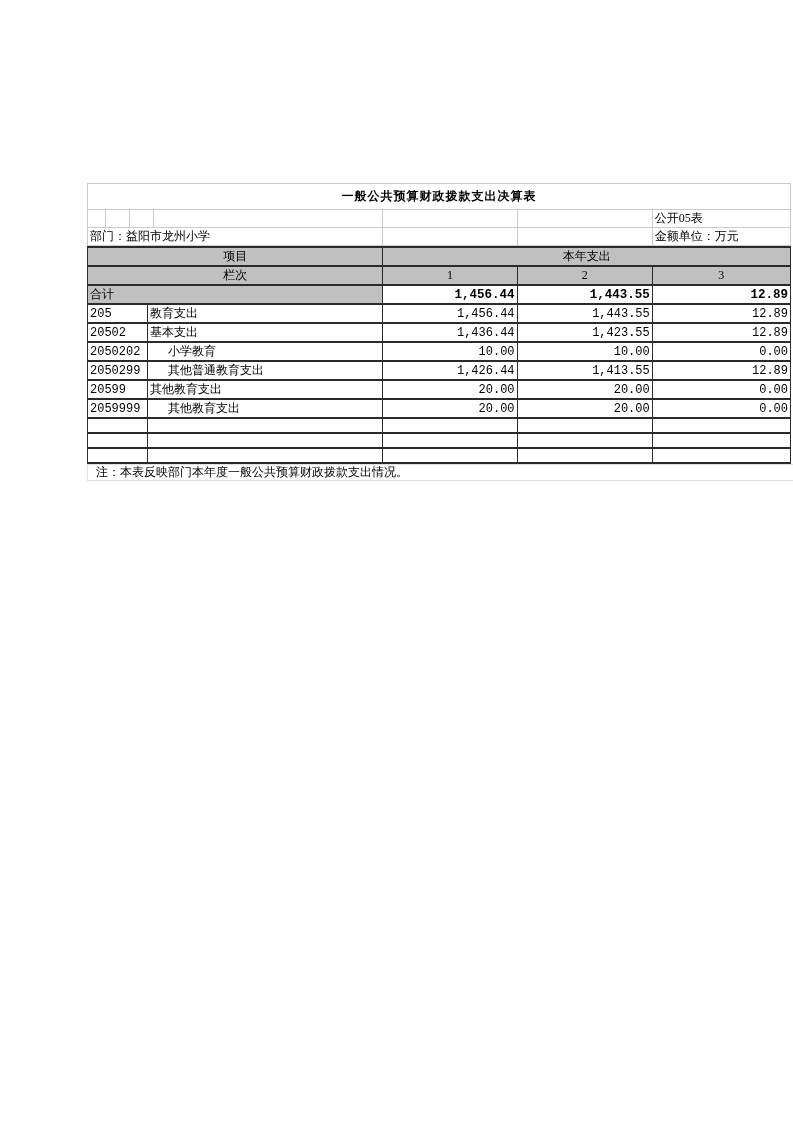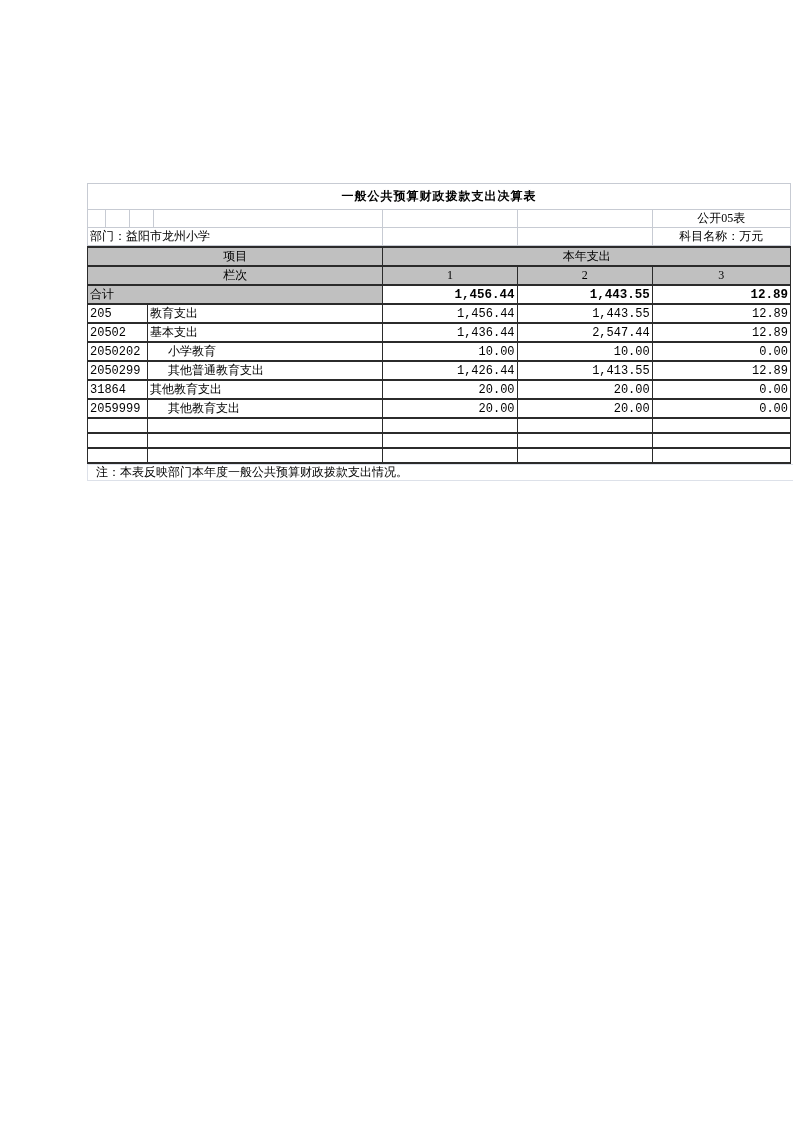--- a/index.html
+++ b/index.html
@@ -22,21 +22,21 @@
     font-size:12px;
     padding:0 2px;
     overflow:hidden;white-space:nowrap;
   }
   td.title-cell{
     height:25px;text-align:center;
     font-size:17px;font-weight:bold;letter-spacing:1px;
   }
   tr.pubrow td{height:13px;}
   tr.deptrow td{height:13px;}
-  .alignR{text-align:center;}
+  .alignR{text-align:left;}
 
   
   table.main{border-collapse:collapse;table-layout:fixed;width:704px;}
   table.main td{
     border-left:1px solid #2b2b2b;
     border-right:1px solid #2b2b2b;
     border-top:2px solid #2b2b2b;
     border-bottom:2px solid #2b2b2b;
     font-size:12px;
     padding:0 2px;
@@ -99,21 +99,21 @@
         <td></td>
         <td></td>
         <td></td>
         <td></td>
         <td class="alignR">公开05表</td>
       </tr>
       <tr class="deptrow">
         <td colspan="4">部门：益阳市龙州小学</td>
         <td></td>
         <td></td>
-        <td class="alignR">科目名称：万元</td>
+        <td class="alignR">金额单位：万元</td>
       </tr>
     </tbody>
       </table>
 
     <table class="main">
       <colgroup>
         <col style="width:60px">
           <col style="width:235px">
         <col style="width:134px">
           <col style="width:135px">
@@ -141,39 +141,39 @@
         <td class="code">205</td>
         <td class="name">教育支出</td>
         <td class="num">1,456.44</td>
         <td class="num">1,443.55</td>
         <td class="num">12.89</td>
       </tr>
       <tr class="datarow">
         <td class="code">20502</td>
         <td class="name">基本支出</td>
         <td class="num">1,436.44</td>
-        <td class="num">2,547.44</td>
+        <td class="num">1,423.55</td>
         <td class="num">12.89</td>
       </tr>
       <tr class="datarow">
         <td class="code">2050202</td>
         <td class="name ind">小学教育</td>
         <td class="num">10.00</td>
         <td class="num">10.00</td>
         <td class="num">0.00</td>
       </tr>
       <tr class="datarow">
         <td class="code">2050299</td>
         <td class="name ind">其他普通教育支出</td>
         <td class="num">1,426.44</td>
         <td class="num">1,413.55</td>
         <td class="num">12.89</td>
       </tr>
       <tr class="datarow">
-        <td class="code">31864</td>
+        <td class="code">20599</td>
         <td class="name">其他教育支出</td>
         <td class="num">20.00</td>
         <td class="num">20.00</td>
         <td class="num">0.00</td>
       </tr>
       <tr class="datarow">
         <td class="code">2059999</td>
         <td class="name ind">其他教育支出</td>
         <td class="num">20.00</td>
         <td class="num">20.00</td>

